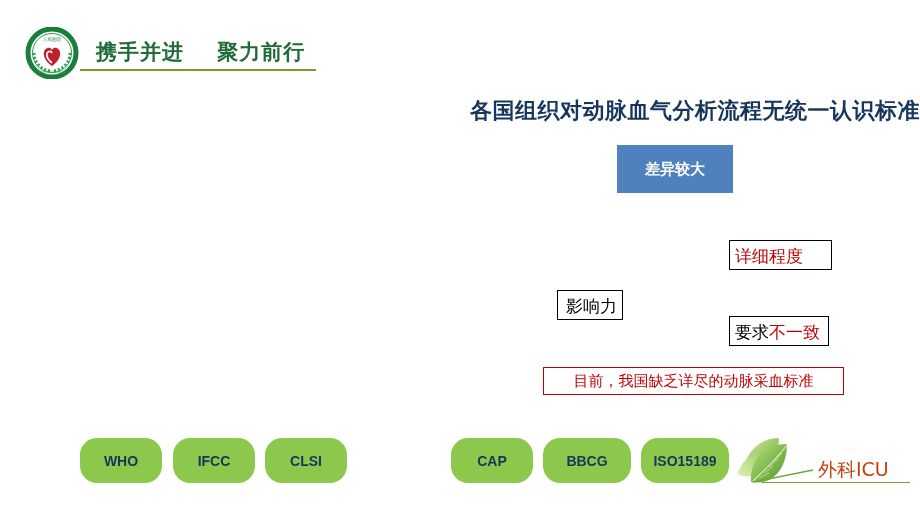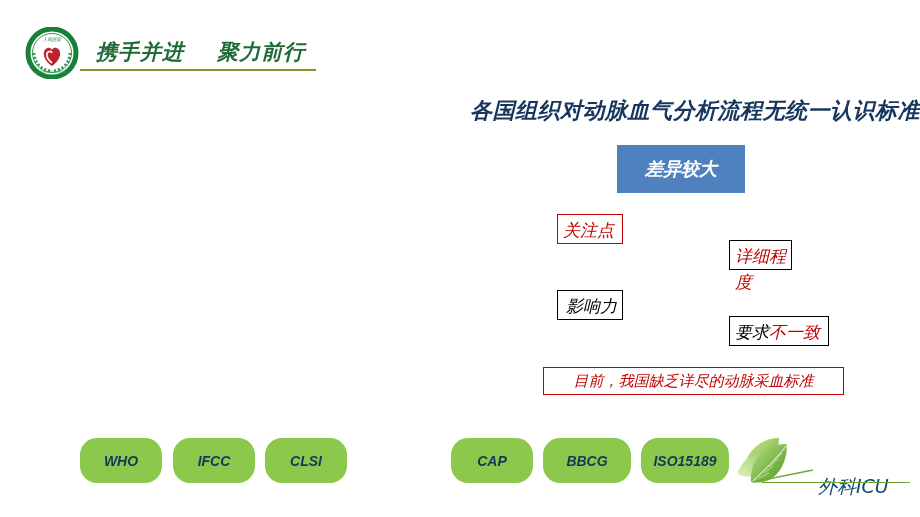--- a/index.html
+++ b/index.html
@@ -9,21 +9,20 @@
   }
   body {
     font-family: "Liberation Sans", "DejaVu Sans", sans-serif;
   }
   #slide {
     position: relative;
     width: 920px;
     height: 517px;
     background: #ffffff;
     overflow: hidden;
-    font-style: italic;
   }
 
   
   #header-logo {
     position: absolute;
     left: 22px;
     top: 27px;
     width: 60px;
     height: 52px;
   }
@@ -59,25 +58,25 @@
     color: #17365d;
     letter-spacing: 0.5px;
     font-family: "DejaVu Sans", "Liberation Sans", sans-serif;
   }
 
   
   #blue-callout {
     position: absolute;
     left: 617px;
     top: 145px;
-    width: 128px;
+    width: 116px;
     height: 48px;
     background: #4e81bd;
     color: #ffffff;
-    font-size: 18px;
+    font-size: 15px;
     font-weight: bold;
     display: flex;
     align-items: center;
     justify-content: center;
     font-family: "DejaVu Sans", "Liberation Sans", sans-serif;
   }
 
   
   .obox {
     position: absolute;
@@ -88,21 +87,21 @@
     padding: 2px 4px 0 5px;
     overflow: visible;
     white-space: normal;
     font-family: "DejaVu Sans", "Liberation Sans", sans-serif;
   }
   .obox.red { border-color: #c00000; color: #c00000; }
   .obox.blk { border-color: #000000; color: #000000; }
   .obox .r { color: #c00000; }
 
   #box-focus   { left: 557px; top: 214px; width: 66px;  height: 30px; }
-  #box-detail  { left: 729px; top: 240px; width: 63px;  height: 30px; }
+  #box-detail  { left: 729px; top: 240px; width: 103px;  height: 30px; }
   #box-impact  { left: 557px; top: 290px; width: 66px;  height: 30px; padding-left: 8px; }
   #box-require { left: 729px; top: 316px; width: 100px; height: 30px; }
 
   
   #box-banner {
     position: absolute;
     left: 543px;
     top: 367px;
     width: 301px;
     height: 28px;
@@ -136,23 +135,23 @@
   #leaf-mark {
     position: absolute;
     left: 735px;
     top: 432px;
     width: 95px;
     height: 62px;
   }
   #footer-label {
     position: absolute;
     left: 818px;
-    top: 474px;
+    top: 457px;
     font-size: 19px;
-    color: #0c4a6e;
+    color: #c2410c;
     letter-spacing: 0px;
     font-family: "DejaVu Sans", "Liberation Sans", sans-serif;
     text-align: right;
   }
   #footer-rule {
     position: absolute;
     left: 762px;
     top: 482px;
     width: 148px;
     height: 1px;
@@ -179,21 +178,20 @@
   </div>
 
   <div id="header-title">携手并进    聚力前行</div>
 
   <div id="header-rule"></div>
 
   <div id="main-title">各国组织对动脉血气分析流程无统一认识标准</div>
 
   <div id="blue-callout">差异较大</div>
 
-  <div class="obox red" id="box-focus">关注点</div>
 
   <div class="obox blk" id="box-detail" style="color:#c00000;">详细程度</div>
 
   <div class="obox blk" id="box-impact">影响力</div>
 
   <div class="obox blk" id="box-require"><span>要求</span><span class="r">不一致</span></div>
 
   <div id="box-banner">目前，我国缺乏详尽的动脉采血标准</div>
 
   <div class="chip" style="left:80px;width:82px;">WHO</div>

